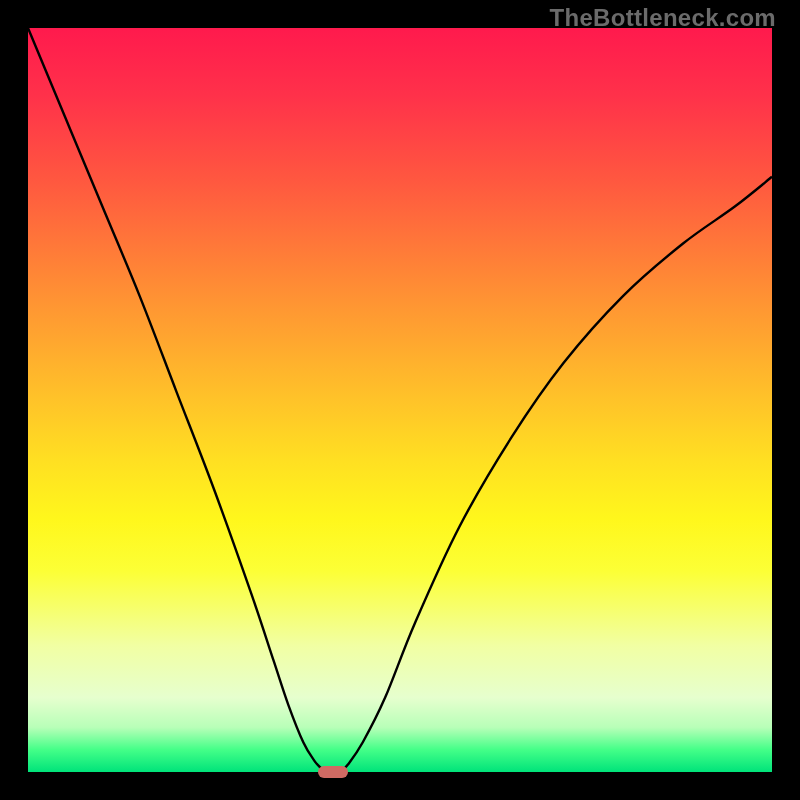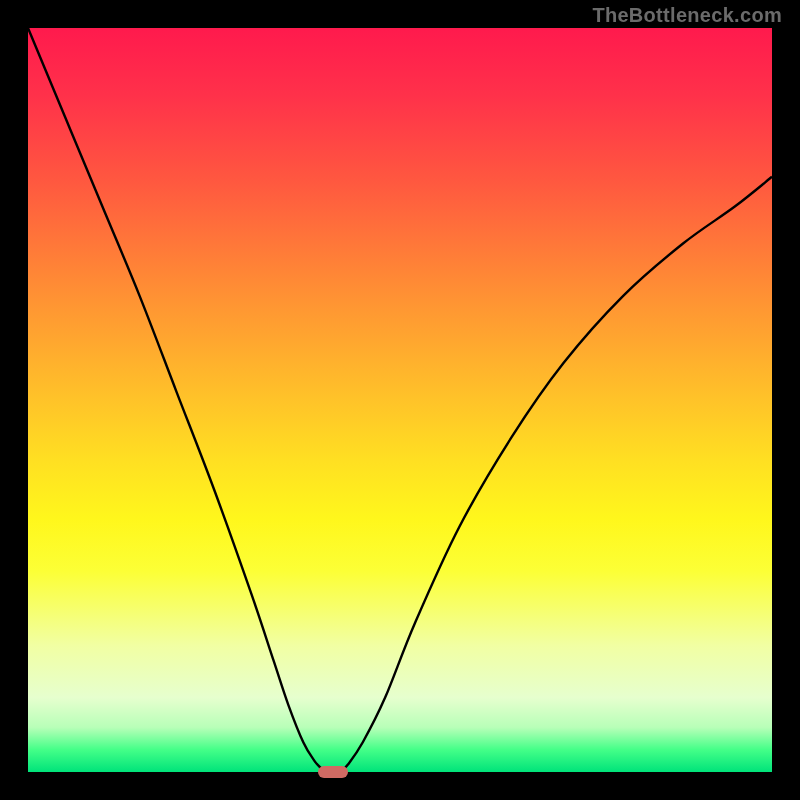--- a/index.html
+++ b/index.html
@@ -28,23 +28,23 @@
       #f1ffa3 83%,
       #e6ffce 90%,
       #b8ffb8 94%,
       #44ff88 97%,
       #00e37a 100%
     );
   }
   .watermark {
     position: absolute;
     top: 4px;
-    right: 18px;
+    right: 24px;
     font-family: Arial, Helvetica, sans-serif;
-    font-size: 20px;
+    font-size: 24px;
     font-weight: 600;
     color: #6b6b6b;
     letter-spacing: 0.3px;
     user-select: none;
   }
   .marker {
     position: absolute;
     width: 30px;
     height: 12px;
     border-radius: 6px;

